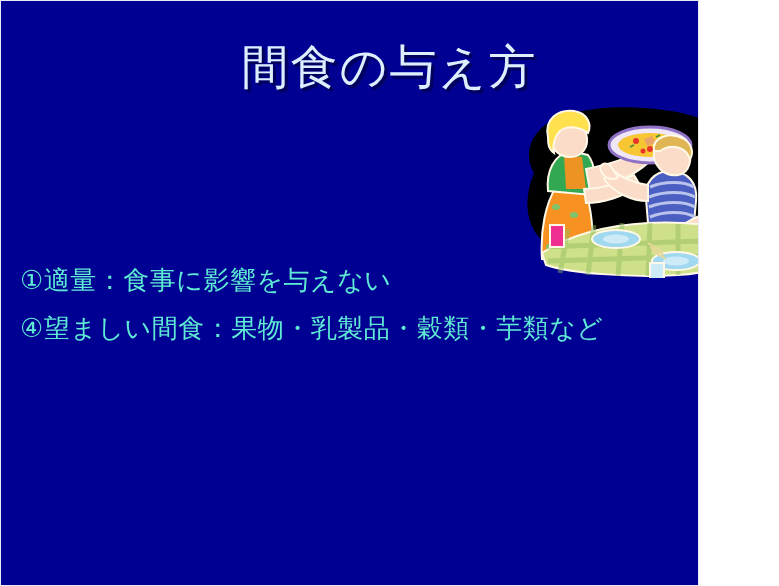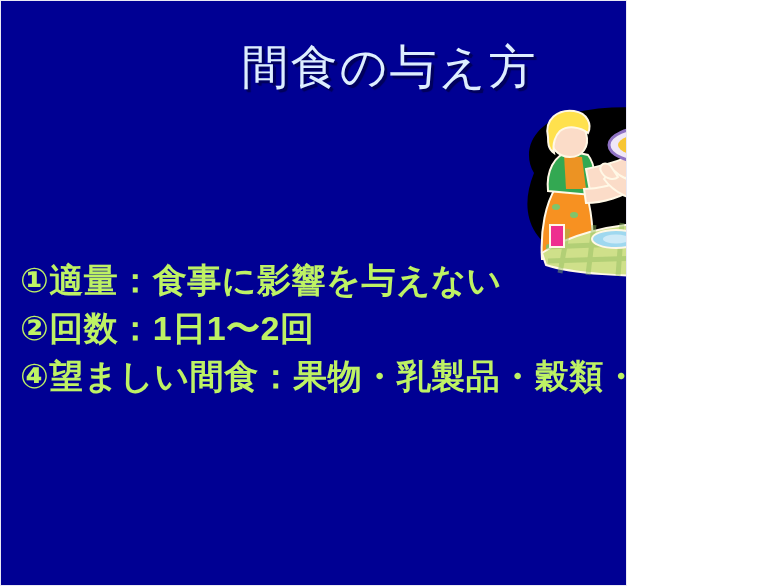--- a/index.html
+++ b/index.html
@@ -2,21 +2,21 @@
 <html><head>
 <meta charset="utf-8">
 <style>
   html, body {
     margin: 0;
     padding: 0;
     background: #ffffff;
   }
   #slide {
     position: relative;
-    width: 627px;
+    width: 699px;
     height: 586px;
     background: #000093;
     overflow: hidden;
     font-family: "Liberation Sans", "DejaVu Sans", sans-serif;
   }
 
   
   #slide-title {
     position: absolute;
     top: 38px;
@@ -33,27 +33,27 @@
   }
 
   
   #body-list {
     position: absolute;
     left: 20px;
     top: 256px;
     width: 740px;
   }
   .body-line {
-    color: #bef264;
-    font-size: 34px;
+    color: #5eead4;
+    font-size: 26px;
     line-height: 48px;
     height: 48px;
     letter-spacing: 0.5px;
     white-space: nowrap;
-    font-weight: 700;
+    font-weight: 400;
   }
 
   
   #illustration {
     position: absolute;
     left: 498px;
     top: 103px;
     width: 272px;
     height: 175px;
   }
@@ -178,18 +178,17 @@
           <path d="M208 164 L222 170"></path>
       </g>
 
       <rect x="52" y="122" width="14" height="22" fill="#ee2f8f" stroke="#fff8e6" stroke-width="2"></rect>
       <rect x="152" y="160" width="14" height="16" fill="#cdeaf7" stroke="#fff8e6" stroke-width="2"></rect>
     </svg>
   </div>
 
   <div id="body-list">
     <div class="body-line">①適量：食事に影響を与えない</div>
-    <div class="body-line">②回数：1日1〜2回</div>
     <div class="body-line">④望ましい間食：果物・乳製品・穀類・芋類など</div>
   </div>
 
   <div id="edge"></div>
 </div>
 
 </body></html>

